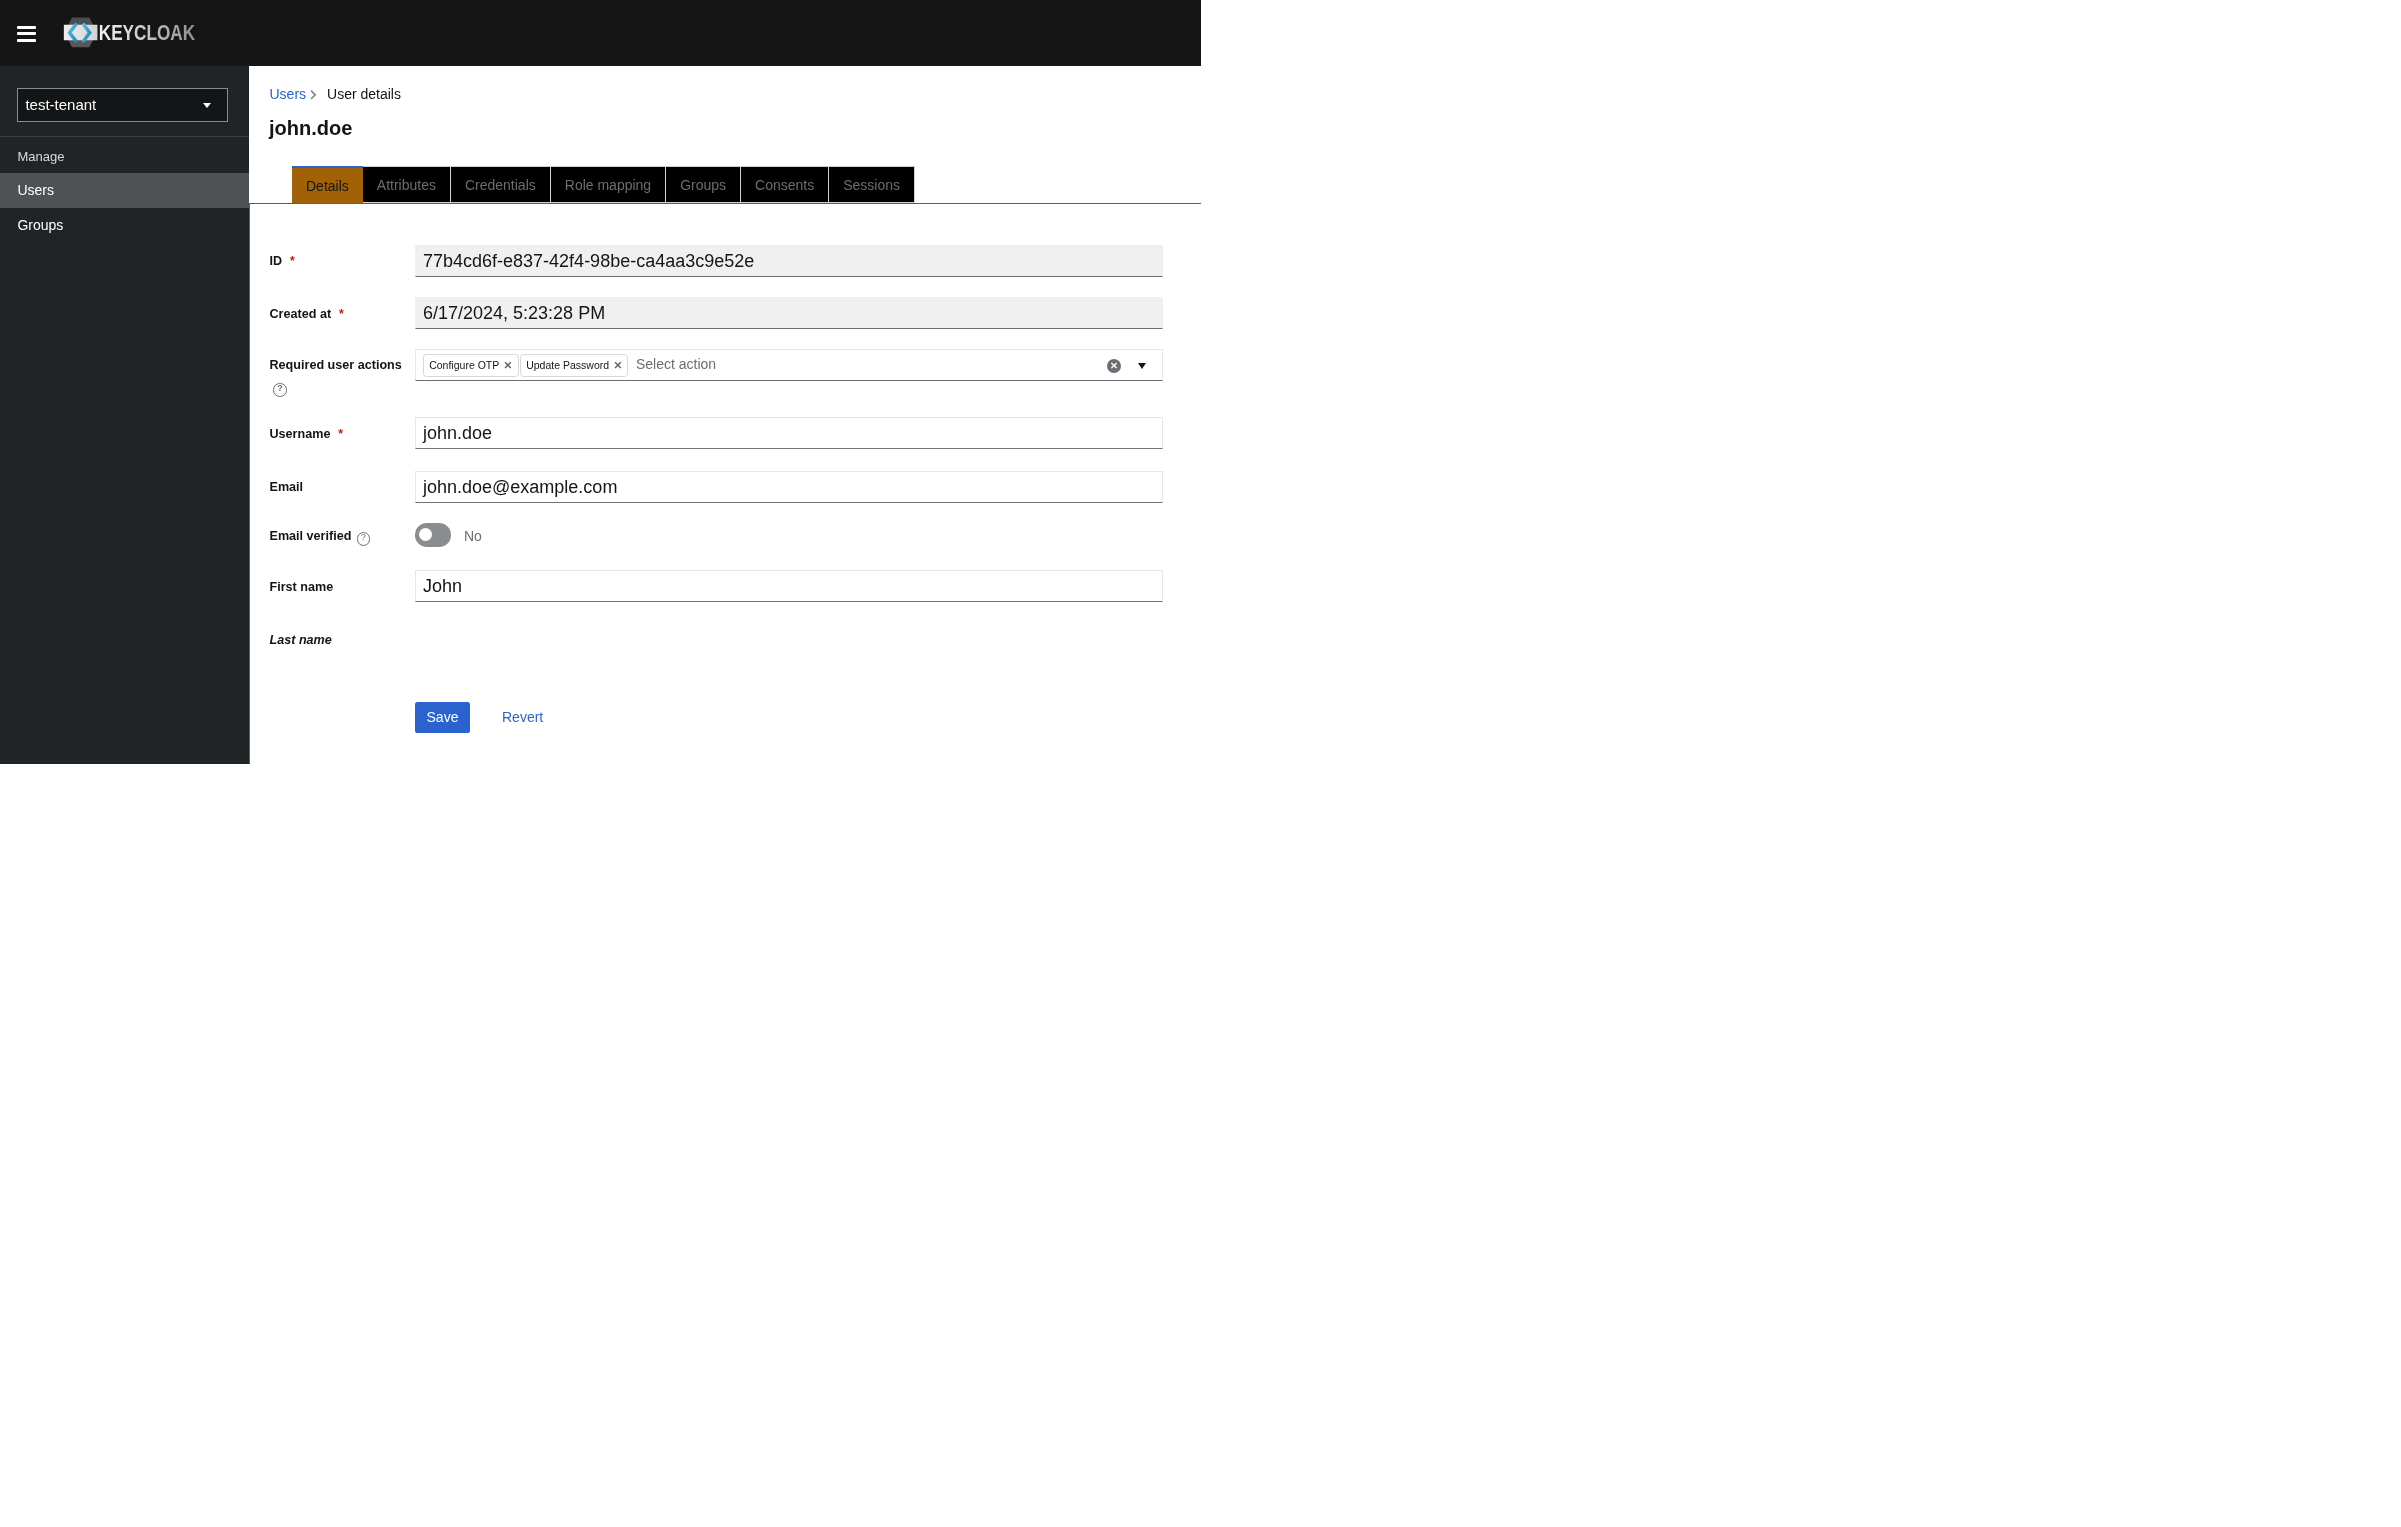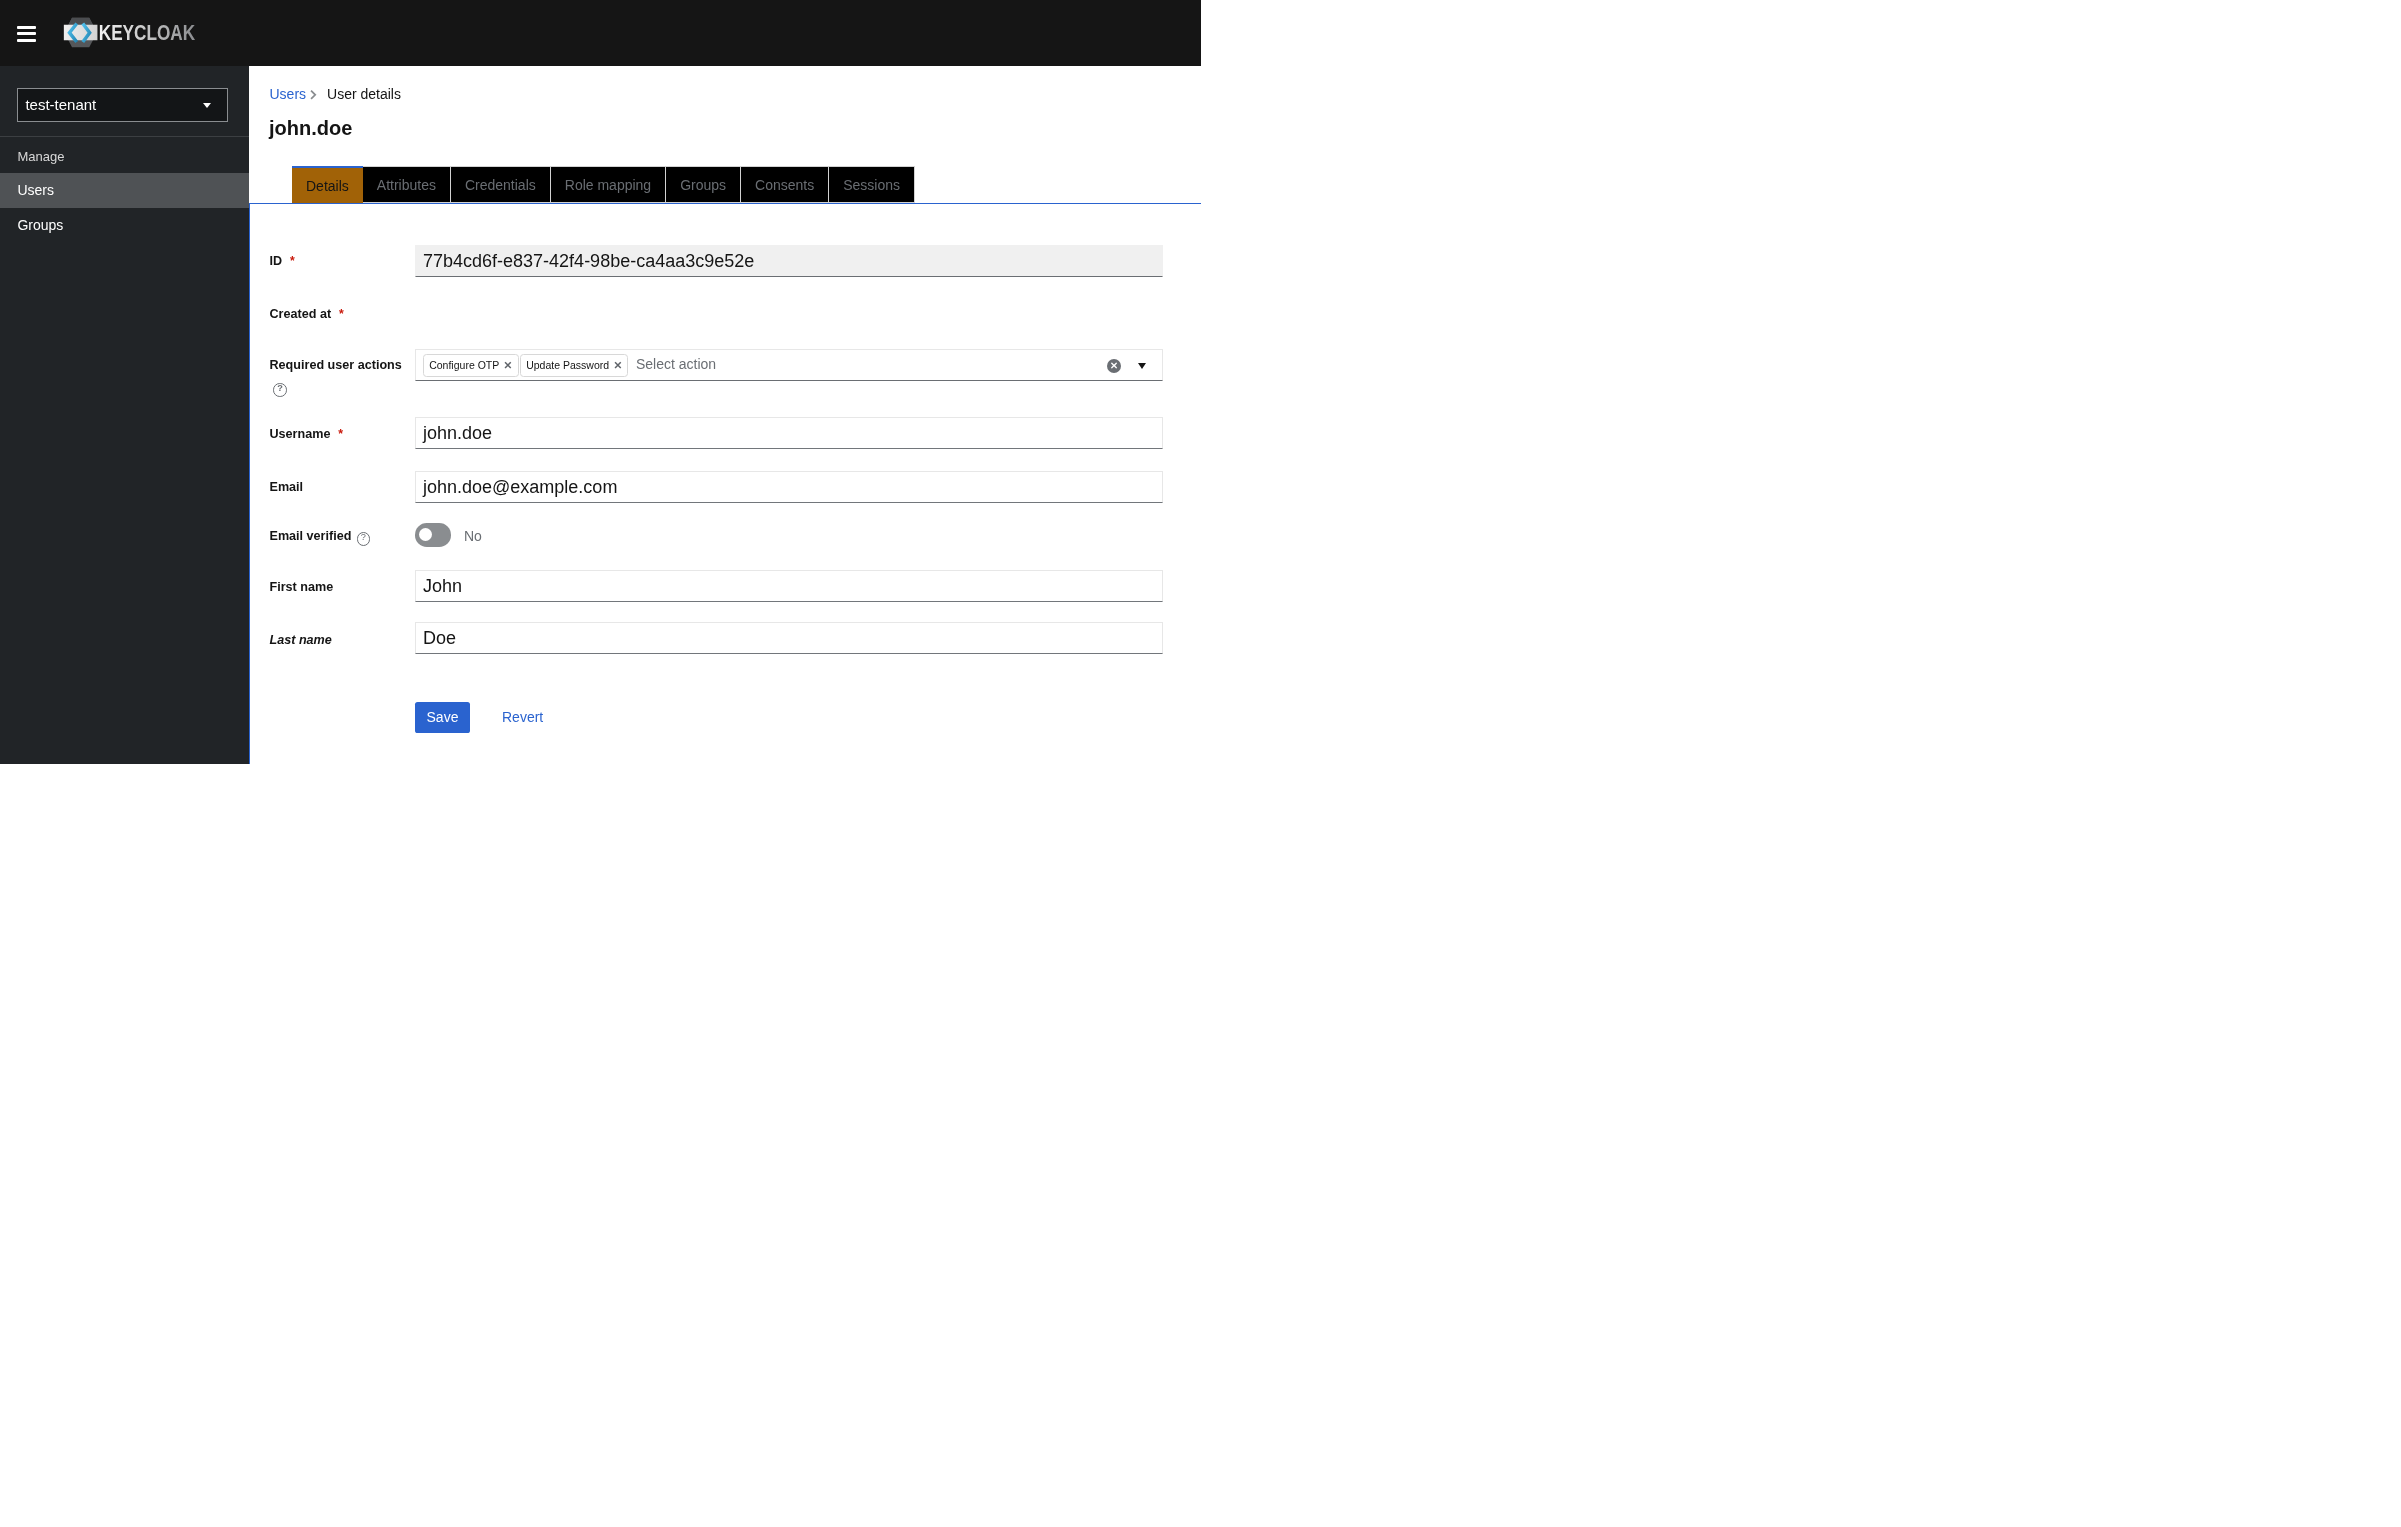--- a/index.html
+++ b/index.html
@@ -120,20 +120,21 @@
       <div class="tab">Groups</div>
       <div class="tab">Consents</div>
       <div class="tab">Sessions</div>
     </div>
     <div class="panel"></div>
 
     <div class="lab" style="top:188px;">ID<span class="req">*</span></div>
     <div class="inp dis" style="top:179px;">77b4cd6f-e837-42f4-98be-ca4aa3c9e52e</div>
 
     <div class="lab" style="top:241px;">Created at<span class="req">*</span></div>
+    <div class="inp dis" style="top:231px;">6/17/2024, 5:23:28 PM</div>
 
     <div class="lab" style="top:292px;">Required user actions</div>
     <div style="position:absolute; left:24.4px; top:312px;"><span class="qmark">?</span></div>
     <div class="msel">
       <div class="chip" style="left:7px;">Configure OTP<span class="x">✕</span></div>
       <div class="chip" style="left:104px;">Update Password<span class="x">✕</span></div>
       <div class="ph">Select action</div>
       <div class="clearbtn">✕</div>
       <div class="mcaret"></div>
     </div>
@@ -147,18 +148,17 @@
     <div class="lab" style="top:463px;">Email verified <span class="qmark" style="margin-left:1.7px; font-weight:400;">?</span></div>
     <div class="switch">
       <div class="knob"></div>
     </div>
     <div class="swlabel">No</div>
 
     <div class="lab" style="top:514px;">First name</div>
     <div class="inp" style="top:504px;">John</div>
 
     <div class="lab" style="top:567px;font-style:italic;">Last name</div>
-    <div class="inp" style="top:556px;">Doe</div>
 
     <div class="savebtn">Save</div>
     <div class="revert">Revert</div>
   </div>
 
 
 </body></html>

